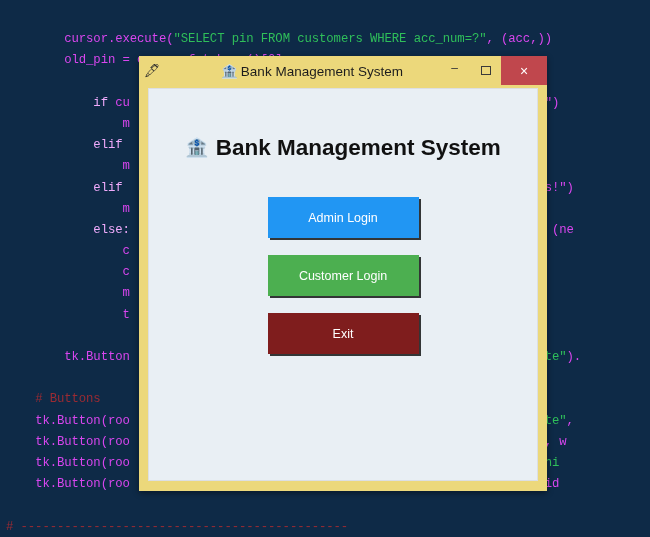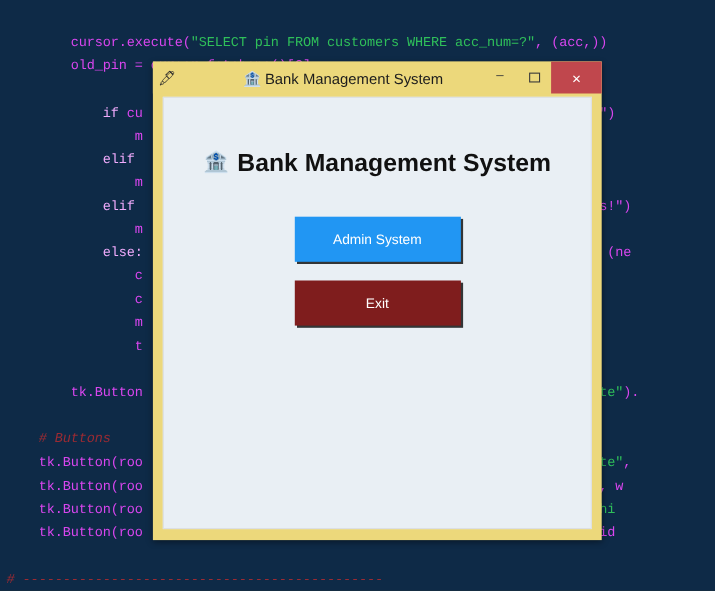--- a/index.html
+++ b/index.html
@@ -29,21 +29,21 @@
     box-sizing: border-box;
     letter-spacing: -0.1px;
   }
   #editor .ln {
     height: 21.2px;
     padding-left: 6px;
     box-sizing: border-box;
   }
   .kw   { color: #f0abfc; }      
   .str  { color: #2fbf5a; }      
-  .cmt  { color: #9b2b33; font-style: italic; }      
+  .cmt  { color: #9b2b33; }      
   .pl   { color: #d946ef; }      
 
   
   #dialog {
     position: absolute;
     left: 139px;
     top: 56px;
     width: 408px;
     height: 435px;
     background: #ecd87b;
@@ -175,18 +175,19 @@
         </div>
       <div class="wbtn close">×</div>
     </div>
   </div>
 
   <div id="dialog-body">
     <div id="dialog-heading">
       <span class="bank-glyph">🏦</span><span>Bank Management System</span>
     </div>
     <div id="btn-stack">
-        <div class="tkbtn" style="background: rgb(33, 150, 243); color: rgb(255, 255, 255);">Admin System</div>
+        <div class="tkbtn" style="background: rgb(33, 150, 243); color: rgb(255, 255, 255);">Admin Login</div>
+        <div class="tkbtn" style="background: rgb(76, 175, 80); color: rgb(255, 255, 255);">Customer Login</div>
         <div class="tkbtn" style="background: #7f1d1d; color: rgb(255, 255, 255);">Exit</div>
       </div>
   </div>
 
 </div>
 
 </body></html>

